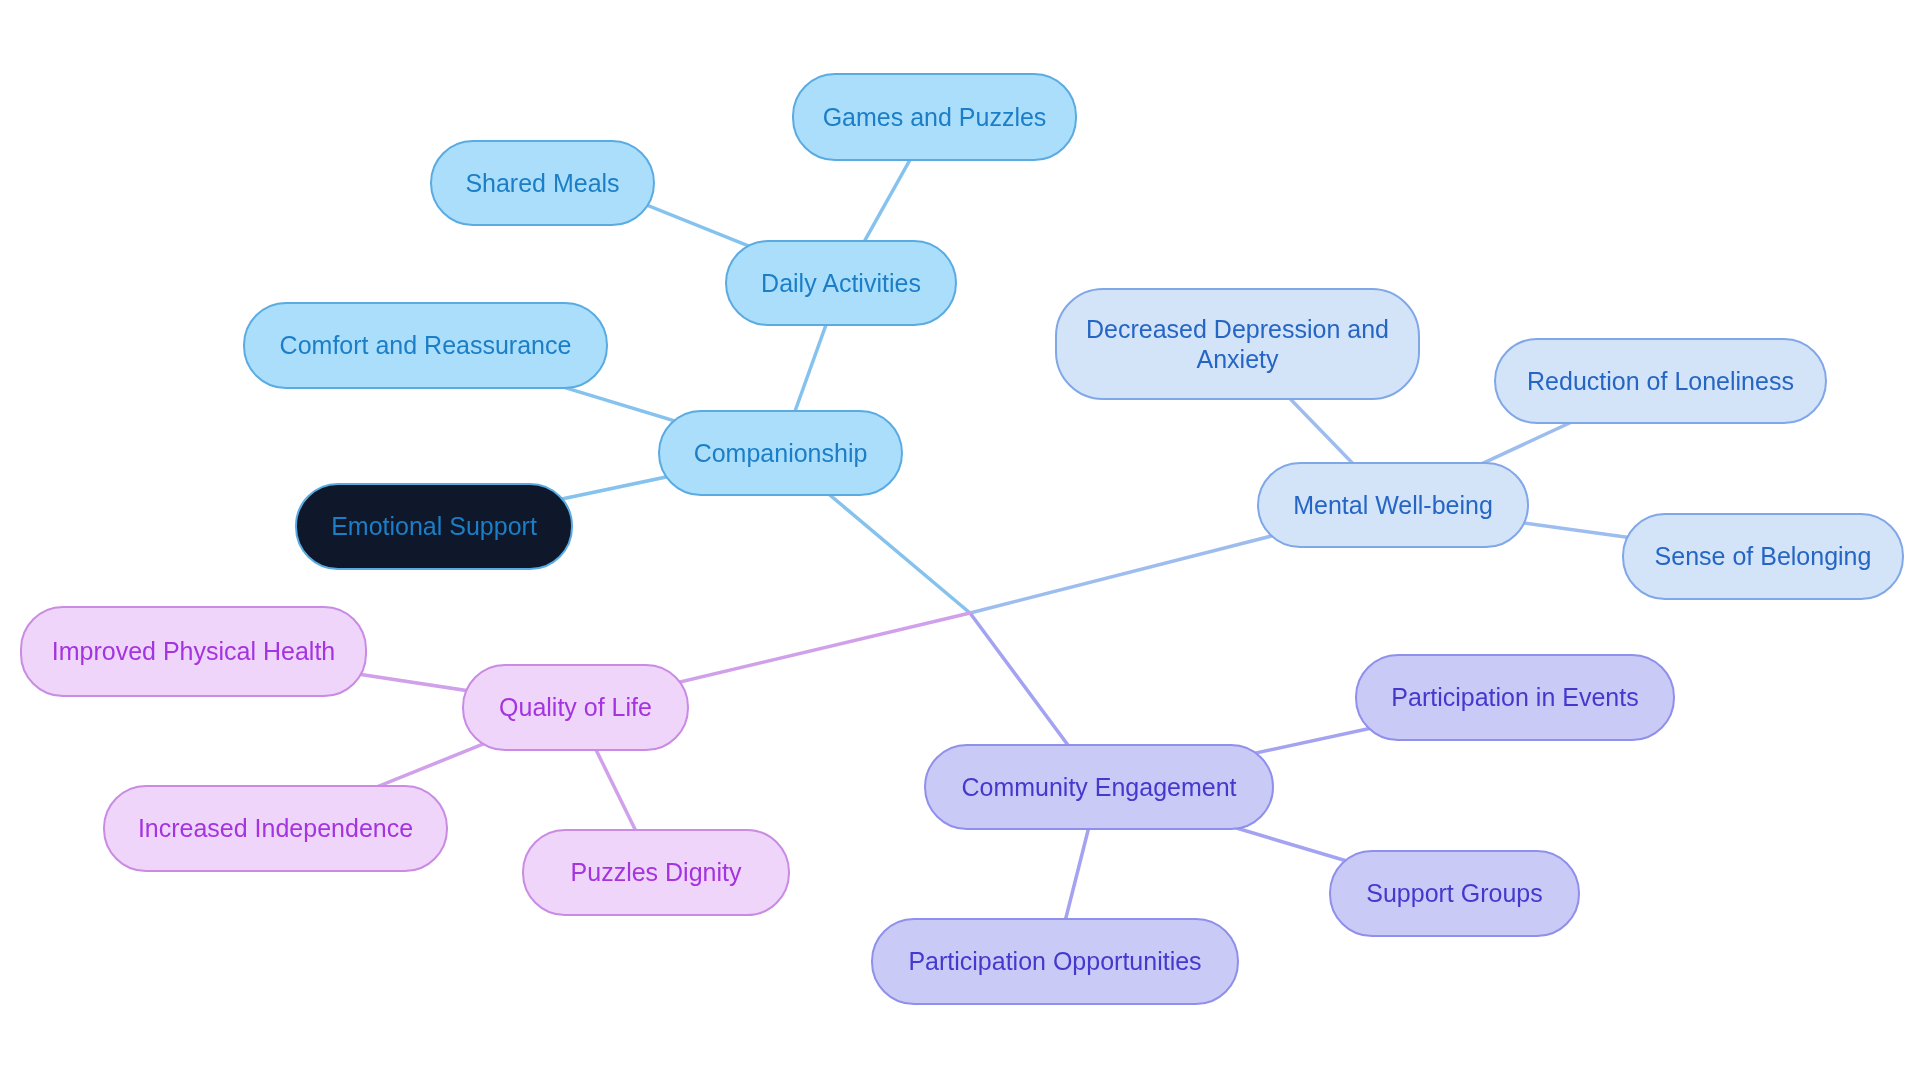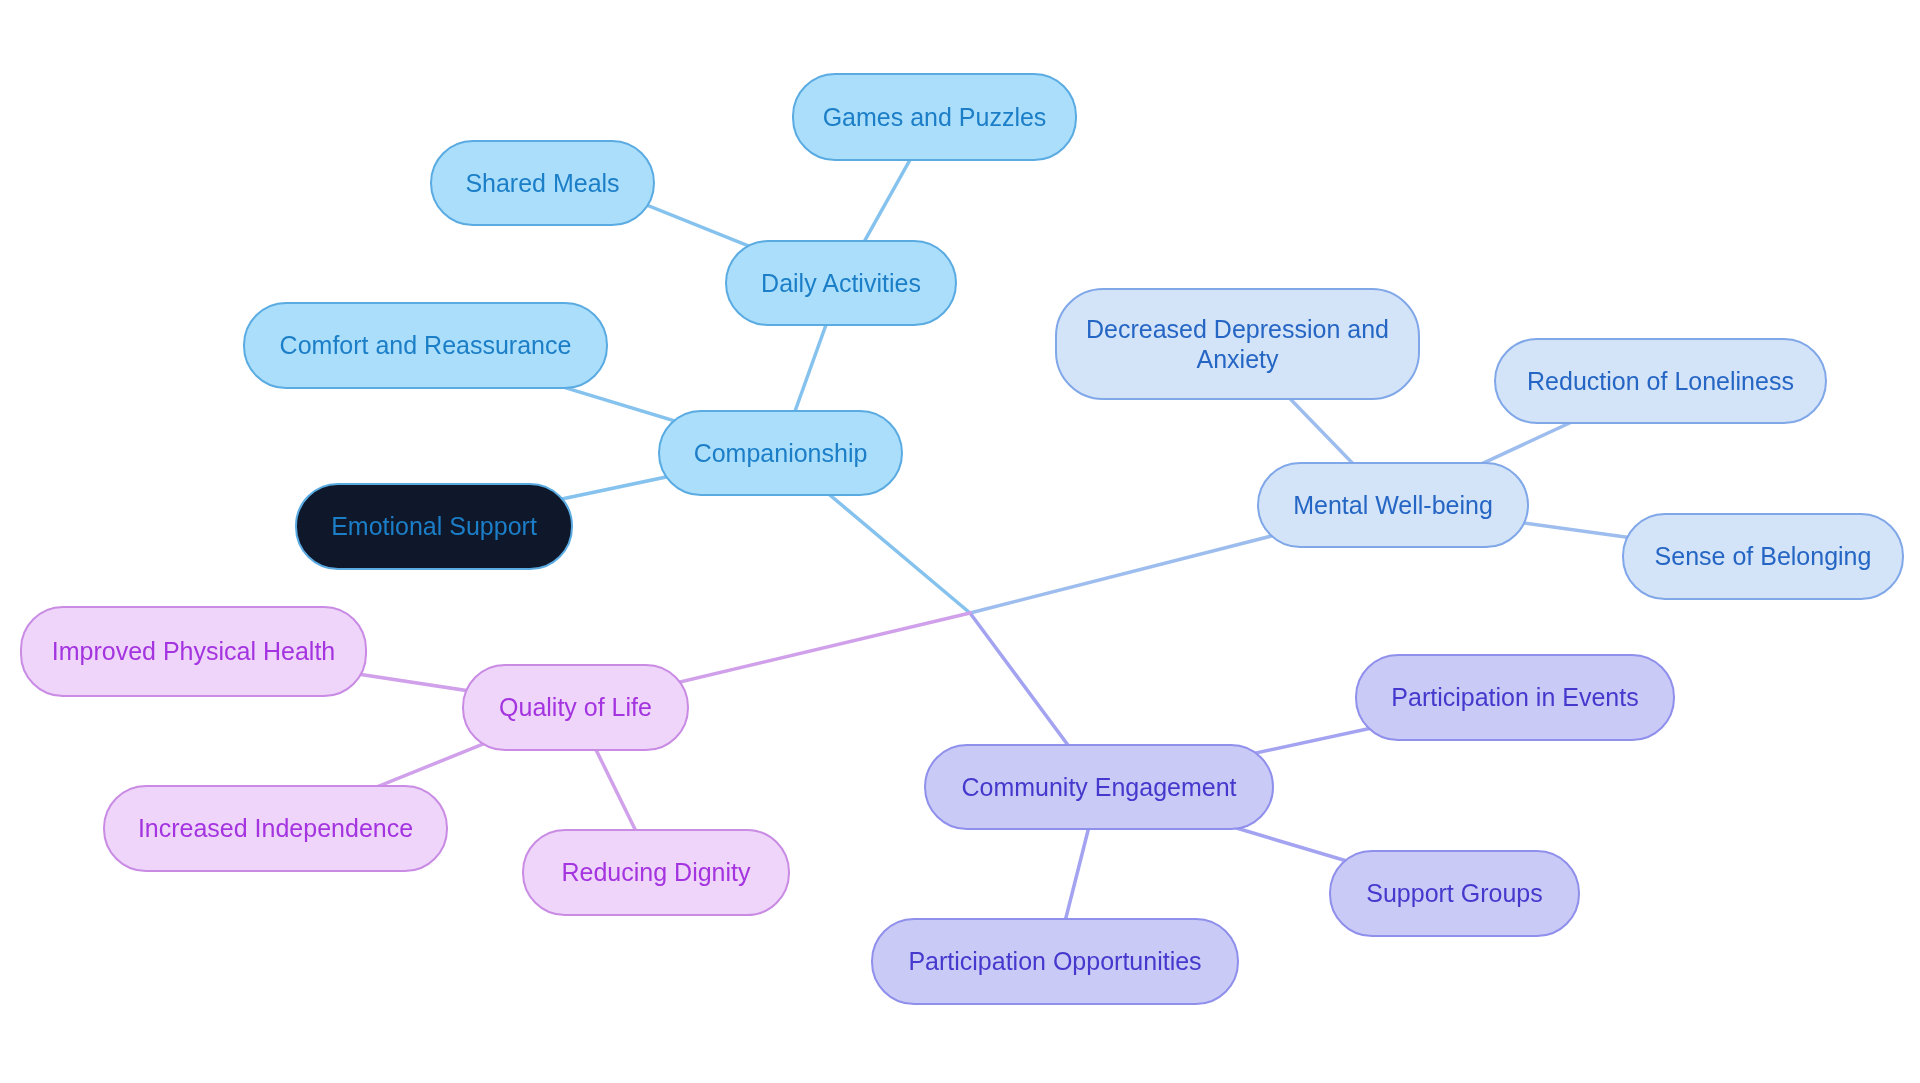--- a/index.html
+++ b/index.html
@@ -91,15 +91,15 @@
   <div class="node" style="left: 1622px; top: 513px; width: 282px; height: 87px; background: rgb(211, 227, 248); border-color: rgb(128, 167, 232); color: rgb(37, 102, 196);">Sense of Belonging</div>
 
   <div class="node" style="left: 924px; top: 744px; width: 350px; height: 86px; background: rgb(202, 202, 247); border-color: rgb(143, 143, 236); color: rgb(69, 57, 205);">Community Engagement</div>
   <div class="node" style="left: 1355px; top: 654px; width: 320px; height: 87px; background: rgb(202, 202, 247); border-color: rgb(143, 143, 236); color: rgb(69, 57, 205);">Participation in Events</div>
   <div class="node" style="left: 1329px; top: 850px; width: 251px; height: 87px; background: rgb(202, 202, 247); border-color: rgb(143, 143, 236); color: rgb(69, 57, 205);">Support Groups</div>
   <div class="node" style="left: 871px; top: 918px; width: 368px; height: 87px; background: rgb(202, 202, 247); border-color: rgb(143, 143, 236); color: rgb(69, 57, 205);">Participation Opportunities</div>
 
   <div class="node" style="left: 462px; top: 664px; width: 227px; height: 87px; background: rgb(238, 213, 249); border-color: rgb(201, 139, 228); color: rgb(164, 51, 224);">Quality of Life</div>
   <div class="node" style="left: 20px; top: 606px; width: 347px; height: 91px; background: rgb(238, 213, 249); border-color: rgb(201, 139, 228); color: rgb(164, 51, 224);">Improved Physical Health</div>
   <div class="node" style="left: 103px; top: 785px; width: 345px; height: 87px; background: rgb(238, 213, 249); border-color: rgb(201, 139, 228); color: rgb(164, 51, 224);">Increased Independence</div>
-  <div class="node" style="left: 522px; top: 829px; width: 268px; height: 87px; background: rgb(238, 213, 249); border-color: rgb(201, 139, 228); color: rgb(164, 51, 224);">Reducing Dignity</div>
+  <div class="node" style="left: 522px; top: 829px; width: 268px; height: 87px; background: rgb(238, 213, 249); border-color: rgb(201, 139, 228); color: rgb(164, 51, 224);">Puzzles Dignity</div>
 
 </div>
 
 </body></html>

